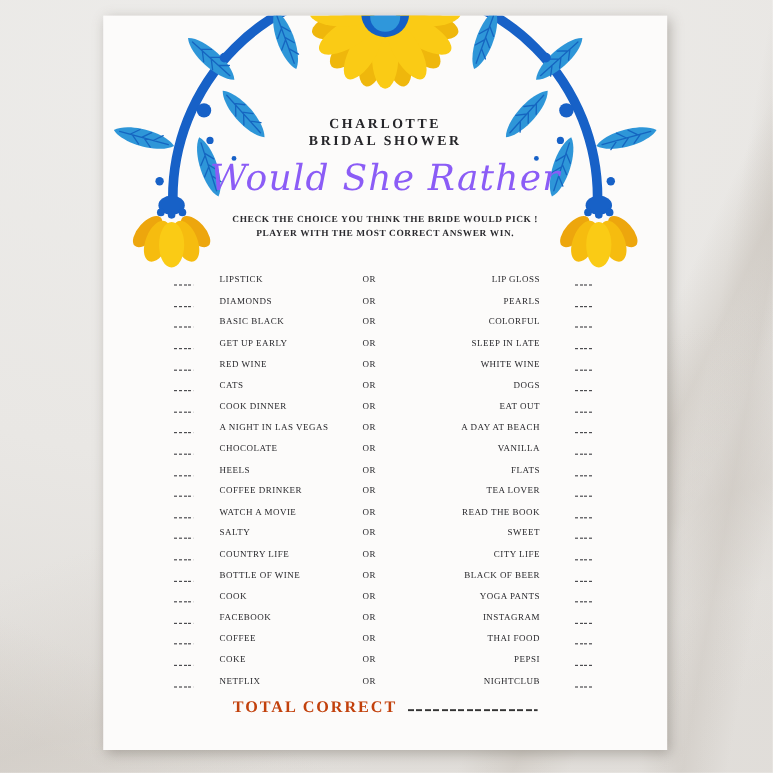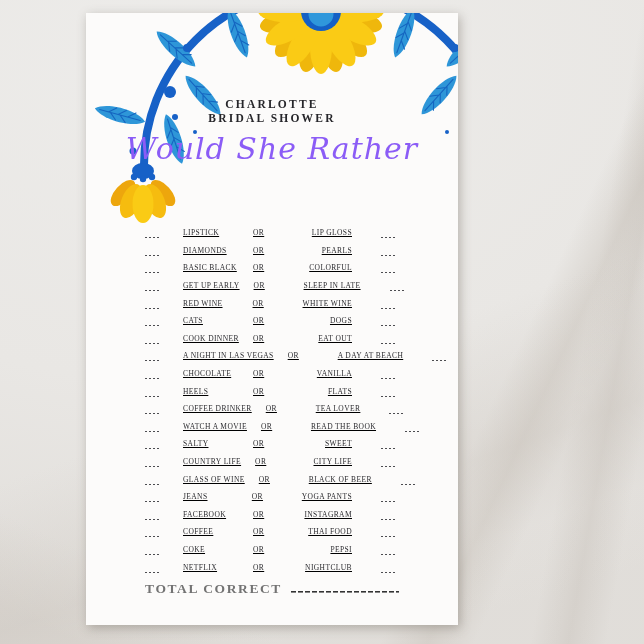--- a/index.html
+++ b/index.html
@@ -10,52 +10,52 @@
     font-family:"Liberation Serif", serif;
     background:
       linear-gradient(160deg, rgba(255,255,255,0) 55%, rgba(200,193,185,.28) 72%, rgba(230,226,221,.12) 82%),
       linear-gradient(115deg, transparent 72%, rgba(188,180,170,.35) 77%, transparent 82%),
       linear-gradient(100deg, transparent 85%, rgba(182,174,165,.30) 90%, transparent 95%),
       linear-gradient(25deg, rgba(197,190,181,.25) 4%, transparent 14%),
       radial-gradient(140% 90% at 30% 10%, #edecea 0%, #e9e7e4 55%, #e0ddd9 100%);
   }
   .card{
     position:absolute;left:86px;top:13px;
-    width:372px;height:612px;
+    width:470px;height:612px;
     background:#fcfbfa;
     box-shadow:2px 3px 10px rgba(115,108,100,.45);
     overflow:hidden;
   }
   .deco{position:absolute;left:0;top:0;}
   .header{position:absolute;top:84px;left:0;right:0;text-align:center;color:#26262a;}
   .title-line{font-size:11.5px;font-weight:700;letter-spacing:2.2px;line-height:14px;}
   .script-title{
     font-family:"DejaVu Serif", serif;font-style:italic;font-weight:400;
     font-size:30px;line-height:38px;margin-top:5px;color:#8b5cf6;letter-spacing:1px;
   }
   .instructions{margin-top:9px;font-size:7.8px;font-weight:700;letter-spacing:.5px;line-height:12px;color:#2a2a2e;}
-  .rows{position:absolute;top:211px;left:59px;right:61px;text-decoration:underline;}
+  .rows{position:absolute;top:211px;left:59px;right:61px;}
   .row{
     display:grid;
     grid-template-columns:16px 1fr 36px 1fr 16px;
     column-gap:14px;
     align-items:center;
     height:17.6px;
     font-size:7.5px;letter-spacing:.4px;color:#2b2b2f;
   }
   .opt-left{text-align:left;padding-left:8px;white-space:nowrap;}
   .opt-right{text-align:right;padding-right:15px;white-space:nowrap;}
   .or{}
   .blank{
     display:inline-block;height:11px;
     background:repeating-linear-gradient(90deg,#4c4c50 0 2.5px,transparent 2.5px 4px) bottom/100% 1px no-repeat;
   }
   .total{
     position:absolute;top:568px;left:0;right:0;text-align:center;
-    font-size:13.5px;font-weight:700;letter-spacing:1.6px;color:#737373;
+    font-size:13.5px;font-weight:700;letter-spacing:1.6px;color:#c2410c;
   }
   .total-line{
     display:inline-block;width:108px;height:11px;margin-left:9px;
     background:repeating-linear-gradient(90deg,#333 0 5px,transparent 5px 7px) bottom/100% 1.6px no-repeat;
   }
 </style>
 </head>
 <body>
 
 <div class="page">
@@ -152,20 +152,22 @@
         <circle cx="413" cy="166" r="3.2" fill="#1761C7"></circle>
         <circle cx="422" cy="164" r="3.2" fill="#1761C7"></circle>
       </g>
     </svg>
 
     <div class="header">
       <div class="title-line">CHARLOTTE</div>
       <div class="title-line">BRIDAL SHOWER</div>
       <div class="script-title">Would She Rather</div>
       <div class="instructions">
+        <div>CHECK THE CHOICE YOU THINK THE BRIDE WOULD PICK !</div>
+        <div>PLAYER WITH THE  MOST CORRECT ANSWER WIN.</div>
       </div>
     </div>
 
     <div class="rows" id="rows">
       <div class="row">
         <span class="blank"></span>
         <span class="opt-left">LIPSTICK</span>
         <span class="or">OR</span>
         <span class="opt-right">LIP GLOSS</span>
         <span class="blank"></span>
@@ -270,29 +272,29 @@
       <div class="row">
         <span class="blank"></span>
         <span class="opt-left">COUNTRY LIFE</span>
         <span class="or">OR</span>
         <span class="opt-right">CITY LIFE</span>
         <span class="blank"></span>
       </div>
 
       <div class="row">
         <span class="blank"></span>
-        <span class="opt-left">GLASS OF WINE</span>
+        <span class="opt-left">BOTTLE OF WINE</span>
         <span class="or">OR</span>
         <span class="opt-right">BLACK OF BEER</span>
         <span class="blank"></span>
       </div>
 
       <div class="row">
         <span class="blank"></span>
-        <span class="opt-left">JEANS</span>
+        <span class="opt-left">COOK</span>
         <span class="or">OR</span>
         <span class="opt-right">YOGA PANTS</span>
         <span class="blank"></span>
       </div>
 
       <div class="row">
         <span class="blank"></span>
         <span class="opt-left">FACEBOOK</span>
         <span class="or">OR</span>
         <span class="opt-right">INSTAGRAM</span>

